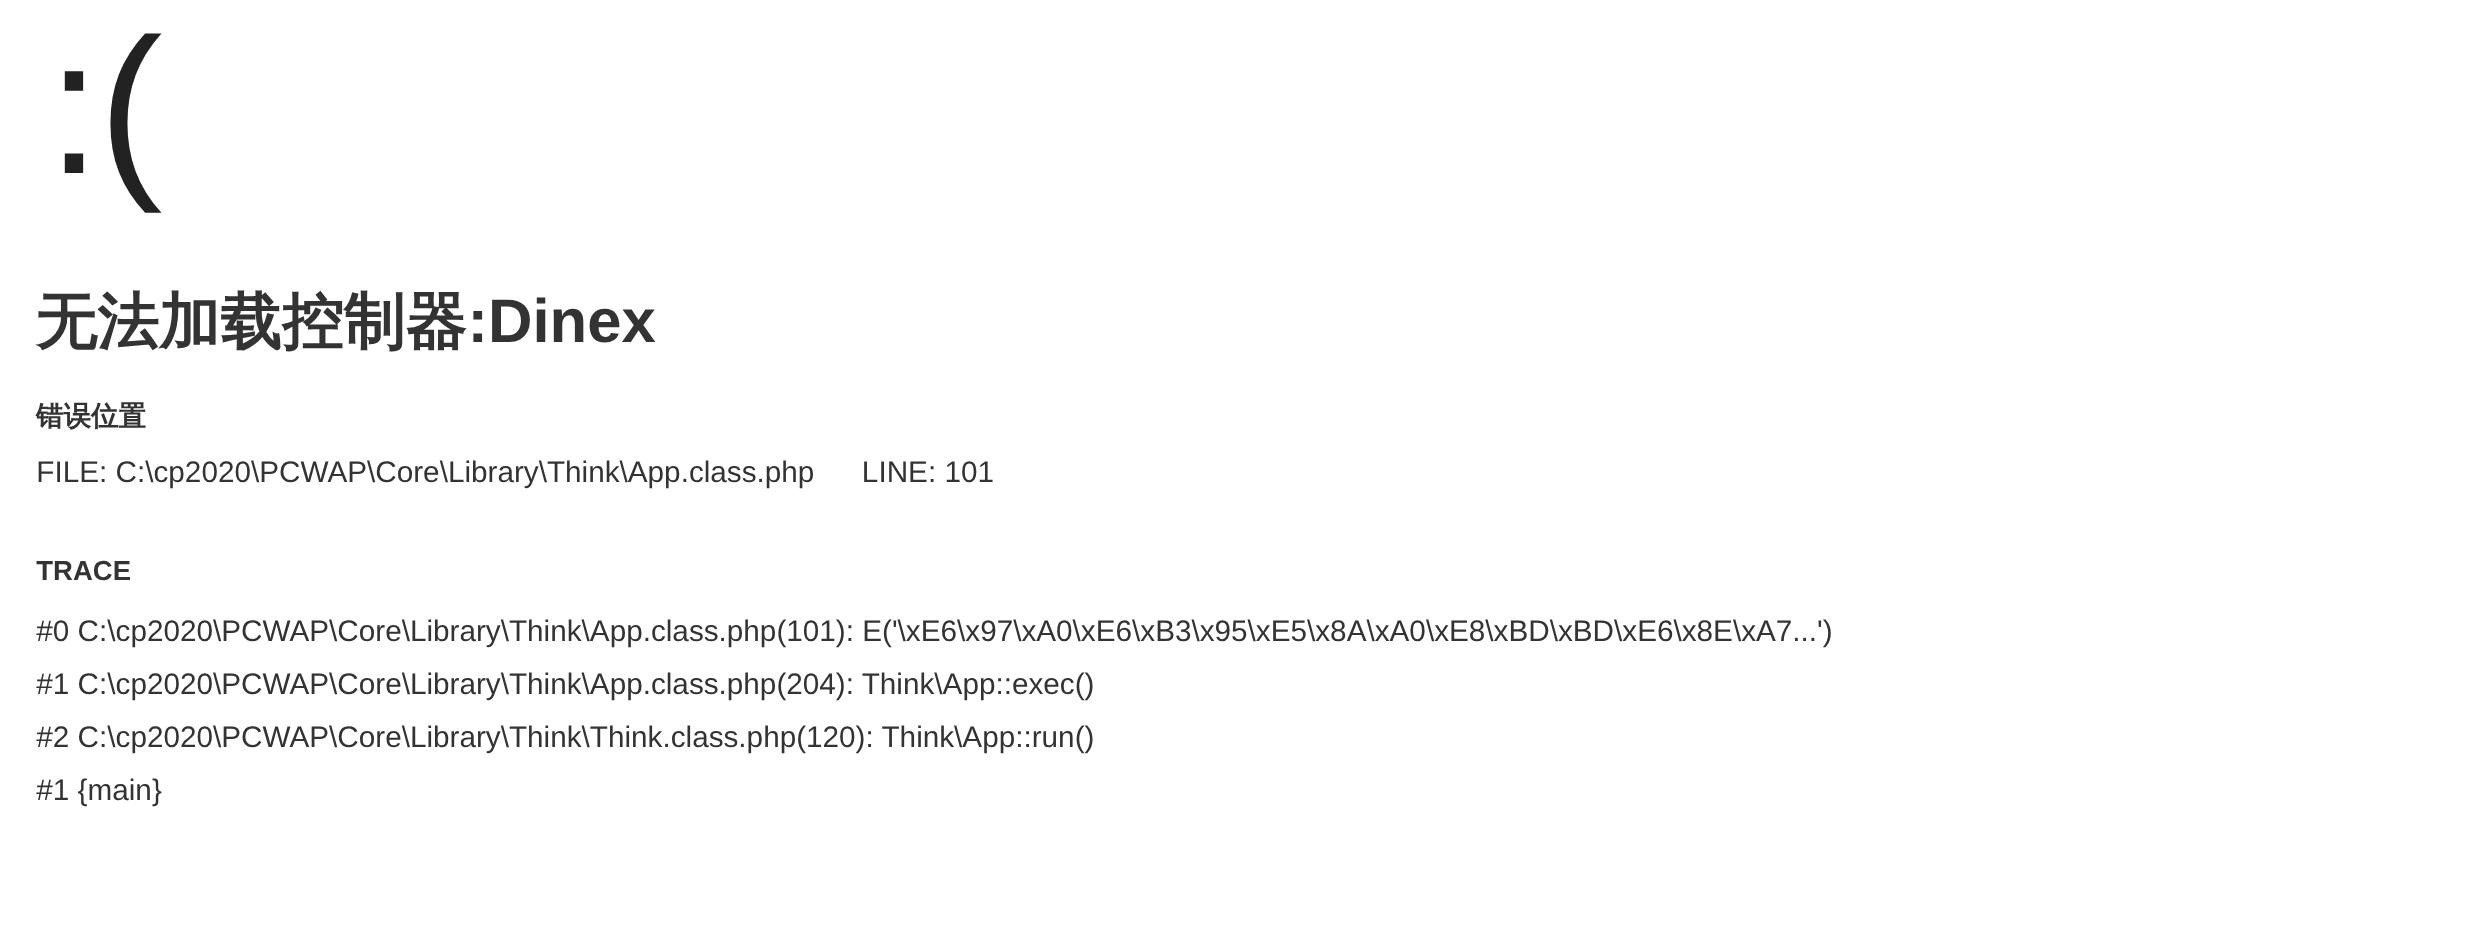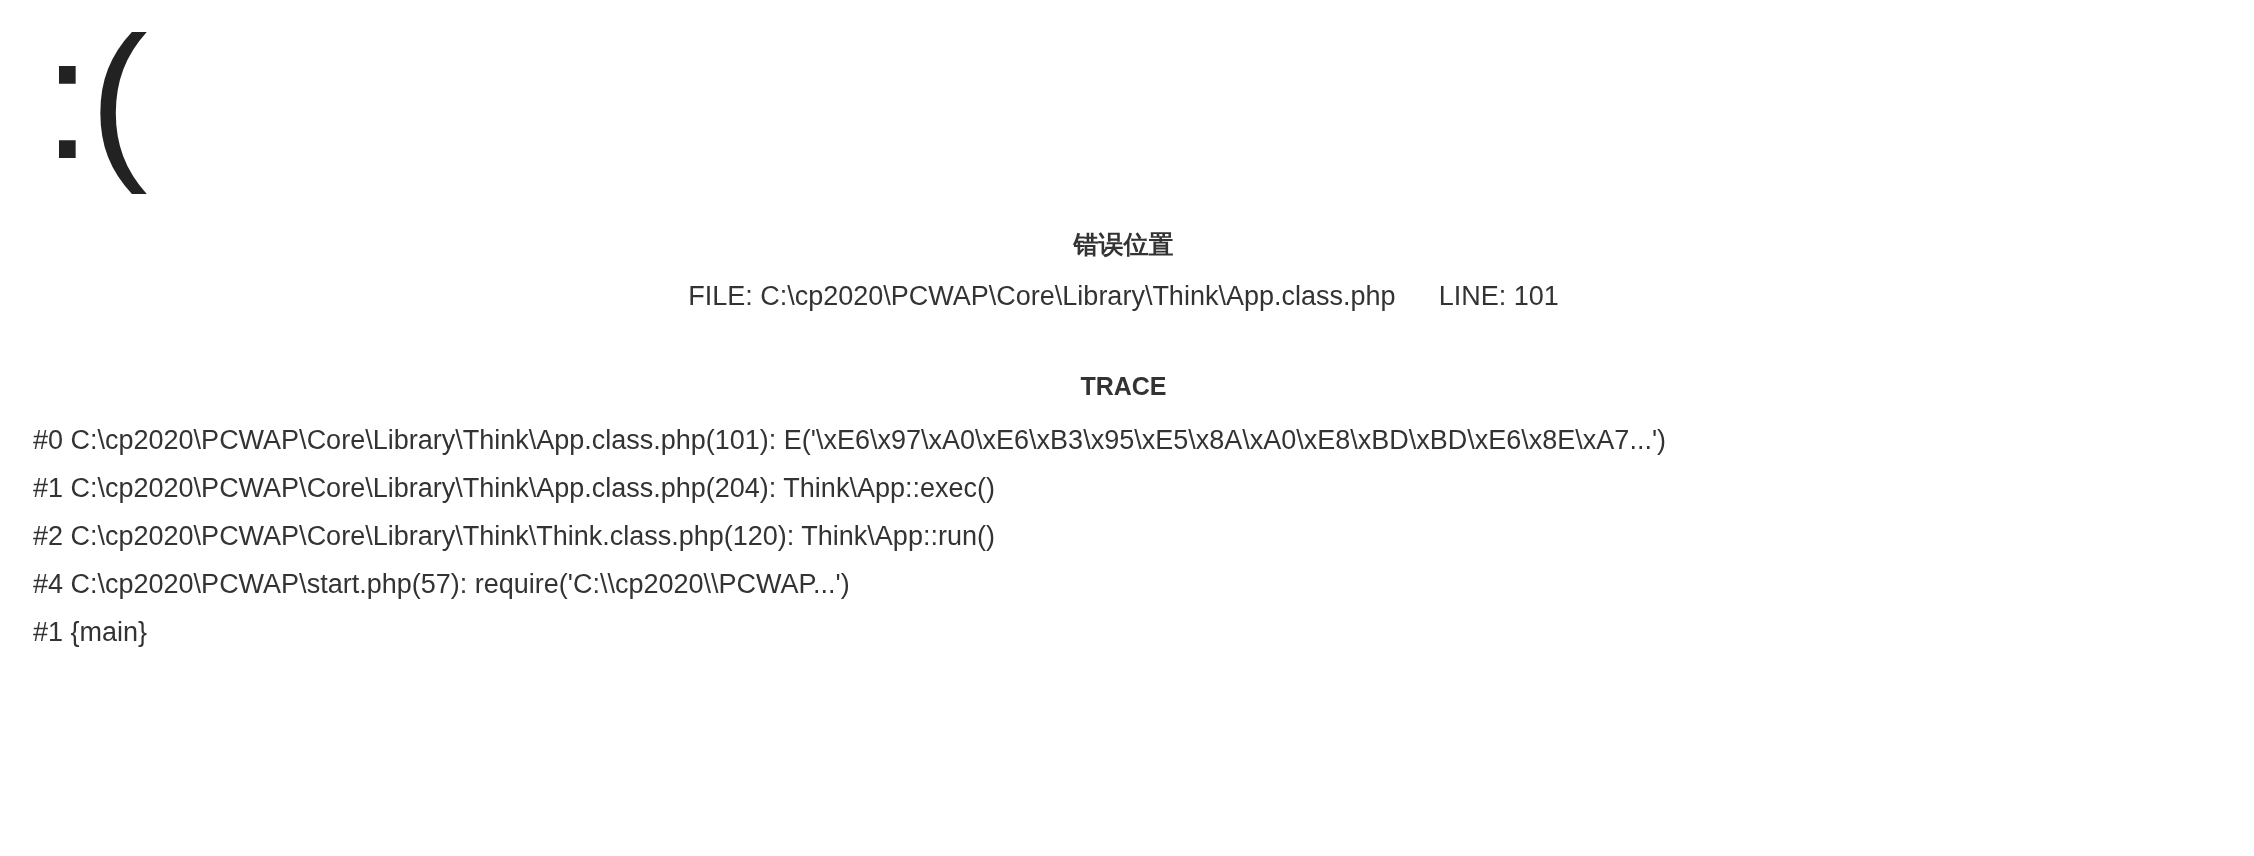--- a/index.html
+++ b/index.html
@@ -37,32 +37,30 @@
     line-height: 1.14;
     font-weight: 700;
     color: var(--text);
   }
   .section-heading {
     margin: 40px 0 0 0;
     font-size: 25px;
     line-height: 1.15;
     font-weight: 700;
     color: var(--text);
-    text-align: center;
   }
   .section-heading.trace-heading {
     margin-top: 58px;
   }
   .loc {
     margin: 20px 0 0 0;
     font-size: 27px;
     line-height: 1.3;
     font-weight: 400;
     white-space: nowrap;
-    text-align: center;
   }
   .line-part {
     margin-left: 1.6em;
   }
   .trace-list {
     margin-top: 16px;
   }
   .trace-line {
     margin: 0;
     font-size: 27px;
@@ -71,28 +69,28 @@
     white-space: nowrap;
   }
 </style>
 </head>
 <body>
 
 <div class="error-page">
 
   <h1 class="sad-face">:(</h1>
 
+  <h2 class="error-title">无法加载控制器:Dinex</h2>
 
   <h3 class="section-heading">错误位置</h3>
 
   <p class="loc"><span>FILE:</span> <span>C:\cp2020\PCWAP\Core\Library\Think\App.class.php</span><span class="line-part"><span>LINE:</span> <span>101</span></span></p>
 
   <h3 class="section-heading trace-heading">TRACE</h3>
 
   <div class="trace-list">
     <p class="trace-line">#0 C:\cp2020\PCWAP\Core\Library\Think\App.class.php(101): E('\xE6\x97\xA0\xE6\xB3\x95\xE5\x8A\xA0\xE8\xBD\xBD\xE6\x8E\xA7...')</p>
     <p class="trace-line">#1 C:\cp2020\PCWAP\Core\Library\Think\App.class.php(204): Think\App::exec()</p>
     <p class="trace-line">#2 C:\cp2020\PCWAP\Core\Library\Think\Think.class.php(120): Think\App::run()</p>
-    <p class="trace-line">#4 C:\cp2020\PCWAP\start.php(57): require('C:\\cp2020\\PCWAP...')</p>
     <p class="trace-line">#1 {main}</p>
   </div>
 
 </div>
 
 </body></html>

